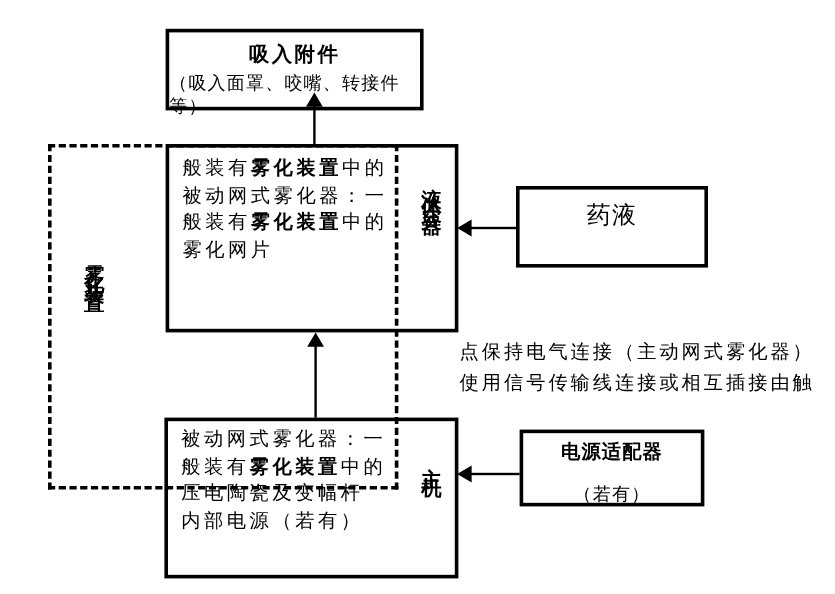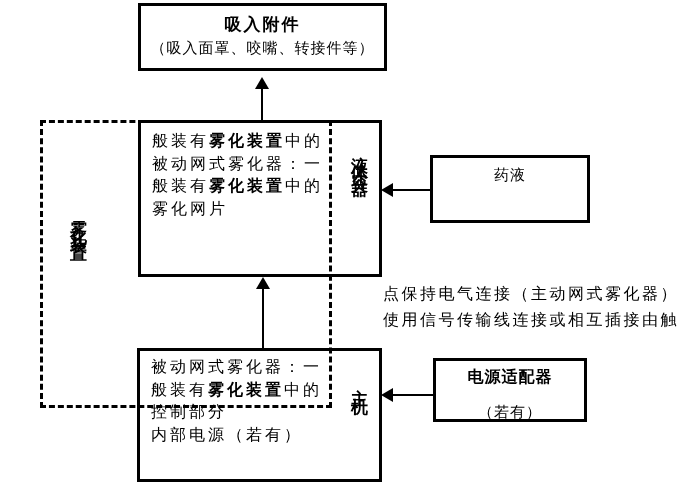--- a/index.html
+++ b/index.html
@@ -35,21 +35,21 @@
     position:absolute; width:0; height:0; z-index:2;
     border-left:7px solid transparent; border-right:7px solid transparent;
     border-bottom:12px solid #000;
   }
   .head-left {
     position:absolute; width:0; height:0; z-index:2;
     border-top:7px solid transparent; border-bottom:7px solid transparent;
     border-right:12px solid #000;
   }
   
-  .inhalation { left:138px; top:3px; width:249px; height:68px; padding-top:7px; }
+  .inhalation { left:138px; top:24px; width:215px; height:68px; padding-top:7px; }
   .container-box { left:138px; top:120px; width:244px; height:157px; }
   .container-box .body-text { position:absolute; left:11px; top:7px; }
   .main-box { left:137px; top:348px; width:245px; height:134px; }
   .main-box .body-text { position:absolute; left:11px; top:5px; }
   .medicine { left:430px; top:155px; width:160px; height:68px; padding-top:8px; }
   .adapter { left:433px; top:358px; width:154px; height:64px; padding-top:6px; }
   .neb-dashed { left:40px; top:120px; width:292px; height:288px; }
 </style>
 </head>
 <body>
@@ -68,31 +68,31 @@
       <div><span>般装有</span><b>雾化装置</b><span>中的</span></div>
       <div><span>雾化网片</span><b></b><span></span></div>
     </div>
   </div>
   <div class="v-label" style="left:348px; top:143px;">液体容器</div>
 
   <div class="box main-box">
     <div class="body-text">
       <div><span>被动网式雾化器：一</span><b></b><span></span></div>
       <div><span>般装有</span><b>雾化装置</b><span>中的</span></div>
-      <div><span>控制部分</span><b></b><span></span></div>
+      <div><span>压电陶瓷及变幅杆</span><b></b><span></span></div>
       <div><span>内部电源（若有）</span><b></b><span></span></div>
     </div>
   </div>
   <div class="v-label" style="left:348px; top:376px;">主机</div>
 
   <div class="dashed-box neb-dashed"></div>
   <div class="v-label" style="left:67px; top:206px;">雾化装置</div>
 
   <div class="box medicine center-col">
-    <div class="b-sub" style="margin-top:0; font-size:15px;">药液</div>
+    <div class="b-sub" style="margin-top:0; font-size:20px;">药液</div>
   </div>
 
   <div class="box adapter center-col">
     <div class="b-title" style="font-size:16px; letter-spacing:1px;font-family:Liberation Serif, serif;">电源适配器</div>
     <div class="b-sub" style="margin-top:15px;">（若有）</div>
   </div>
 
   <div class="note" style="left:383px; top:281px;">
     <div>点保持电气连接（主动网式雾化器）</div>
     <div>使用信号传输线连接或相互插接由触</div>

